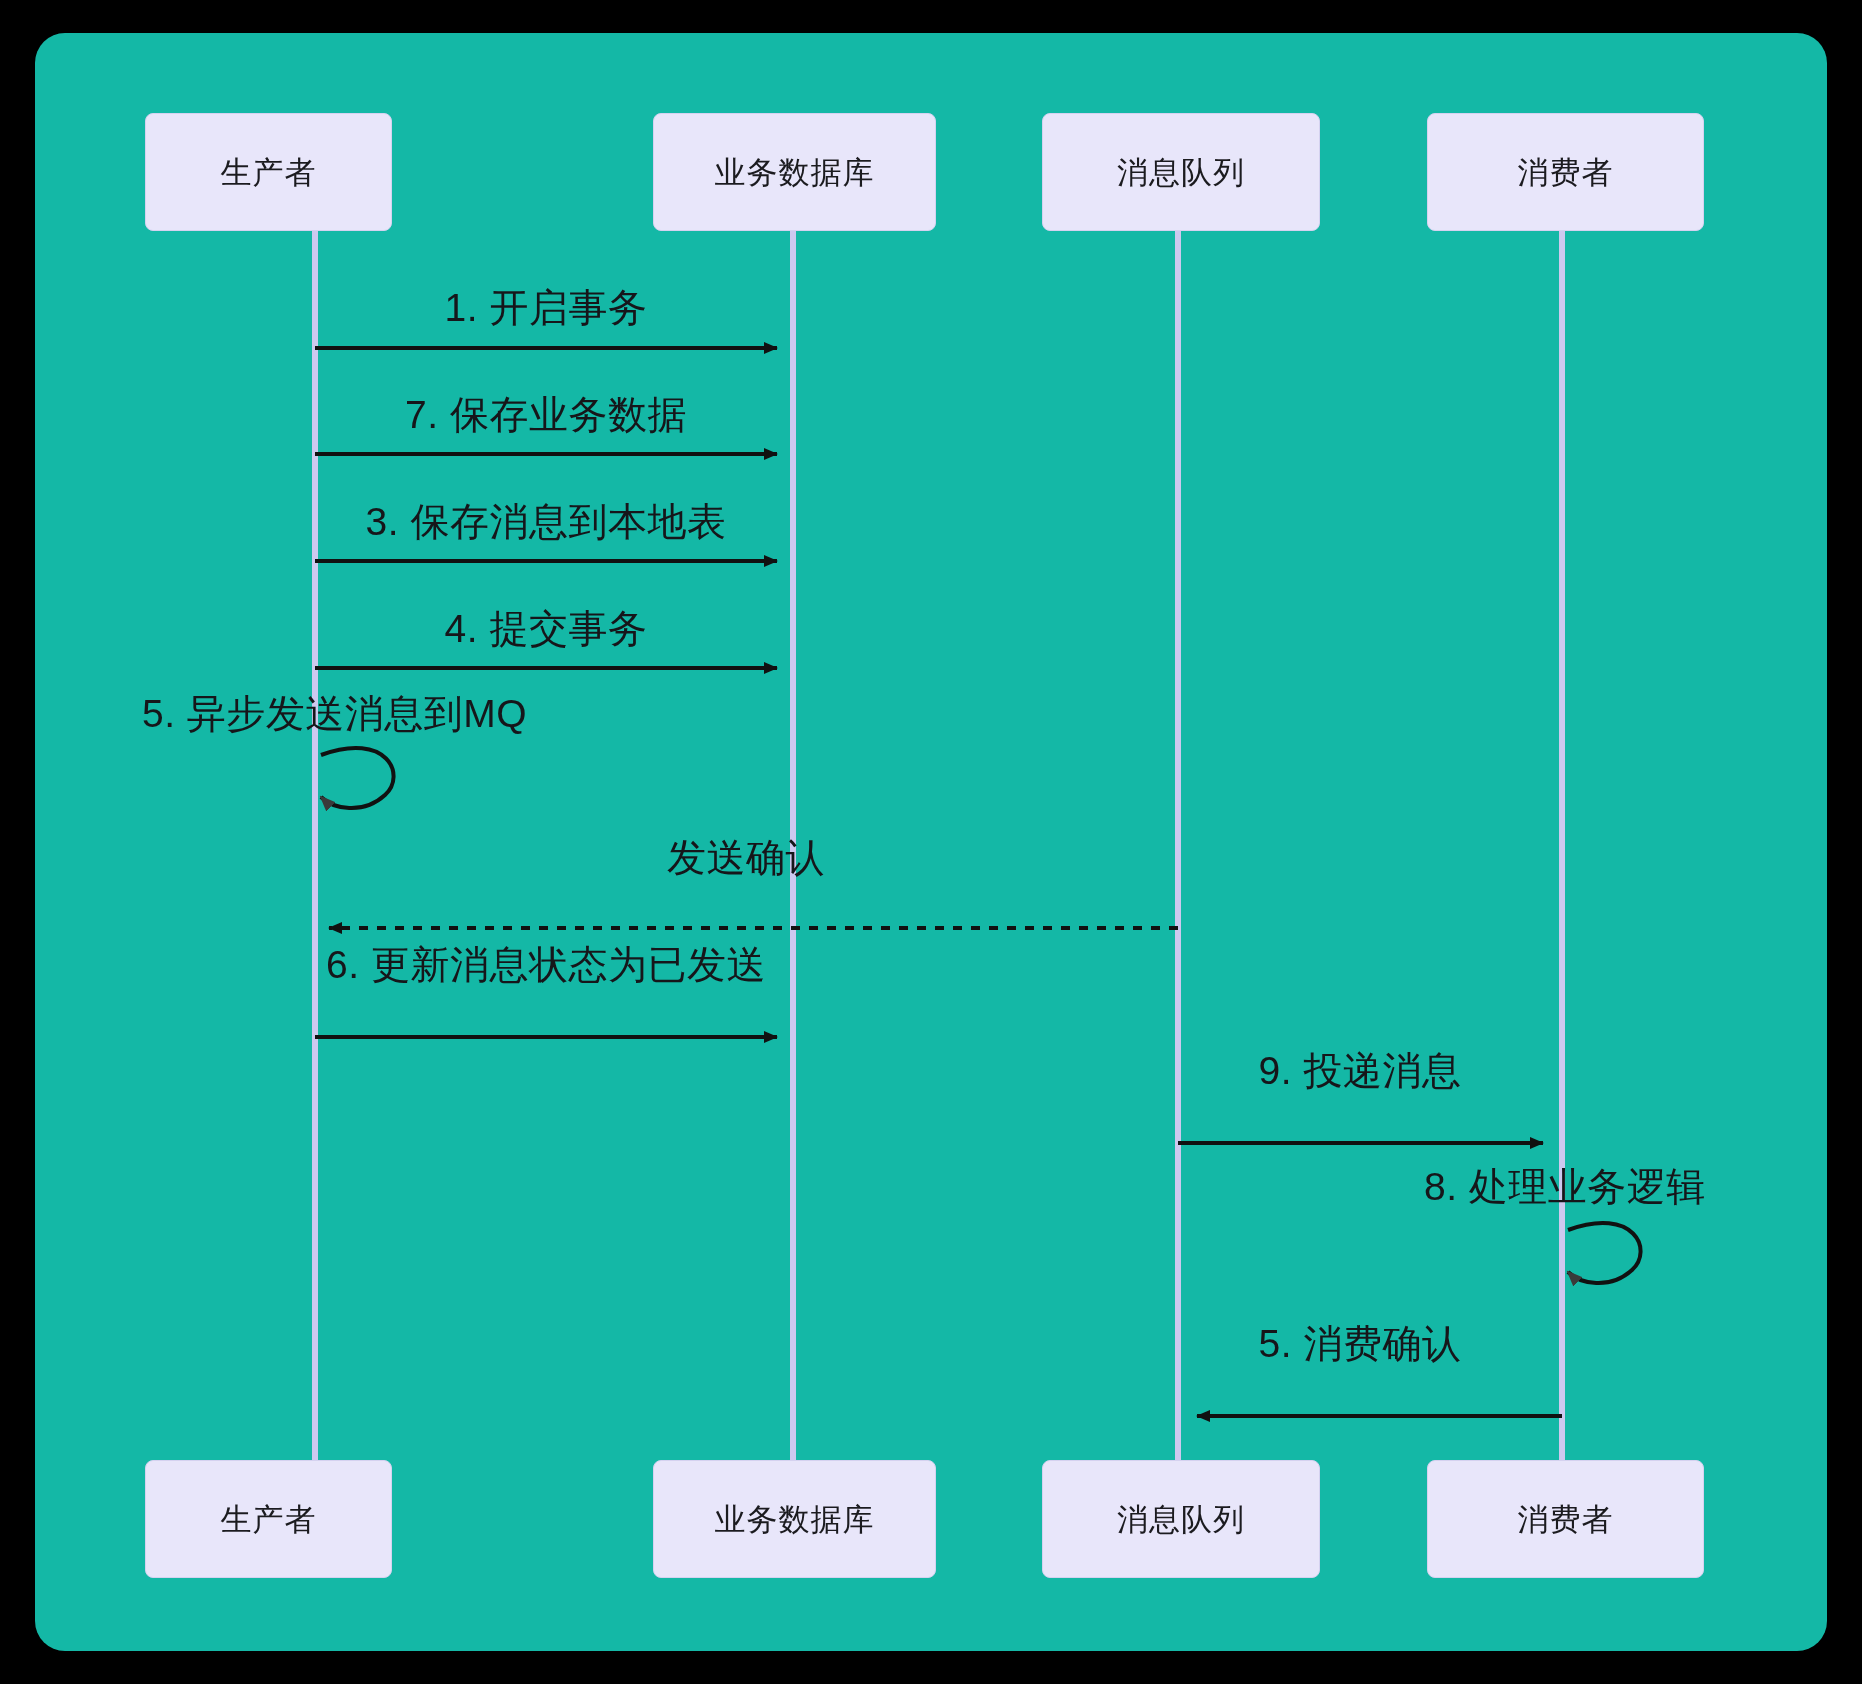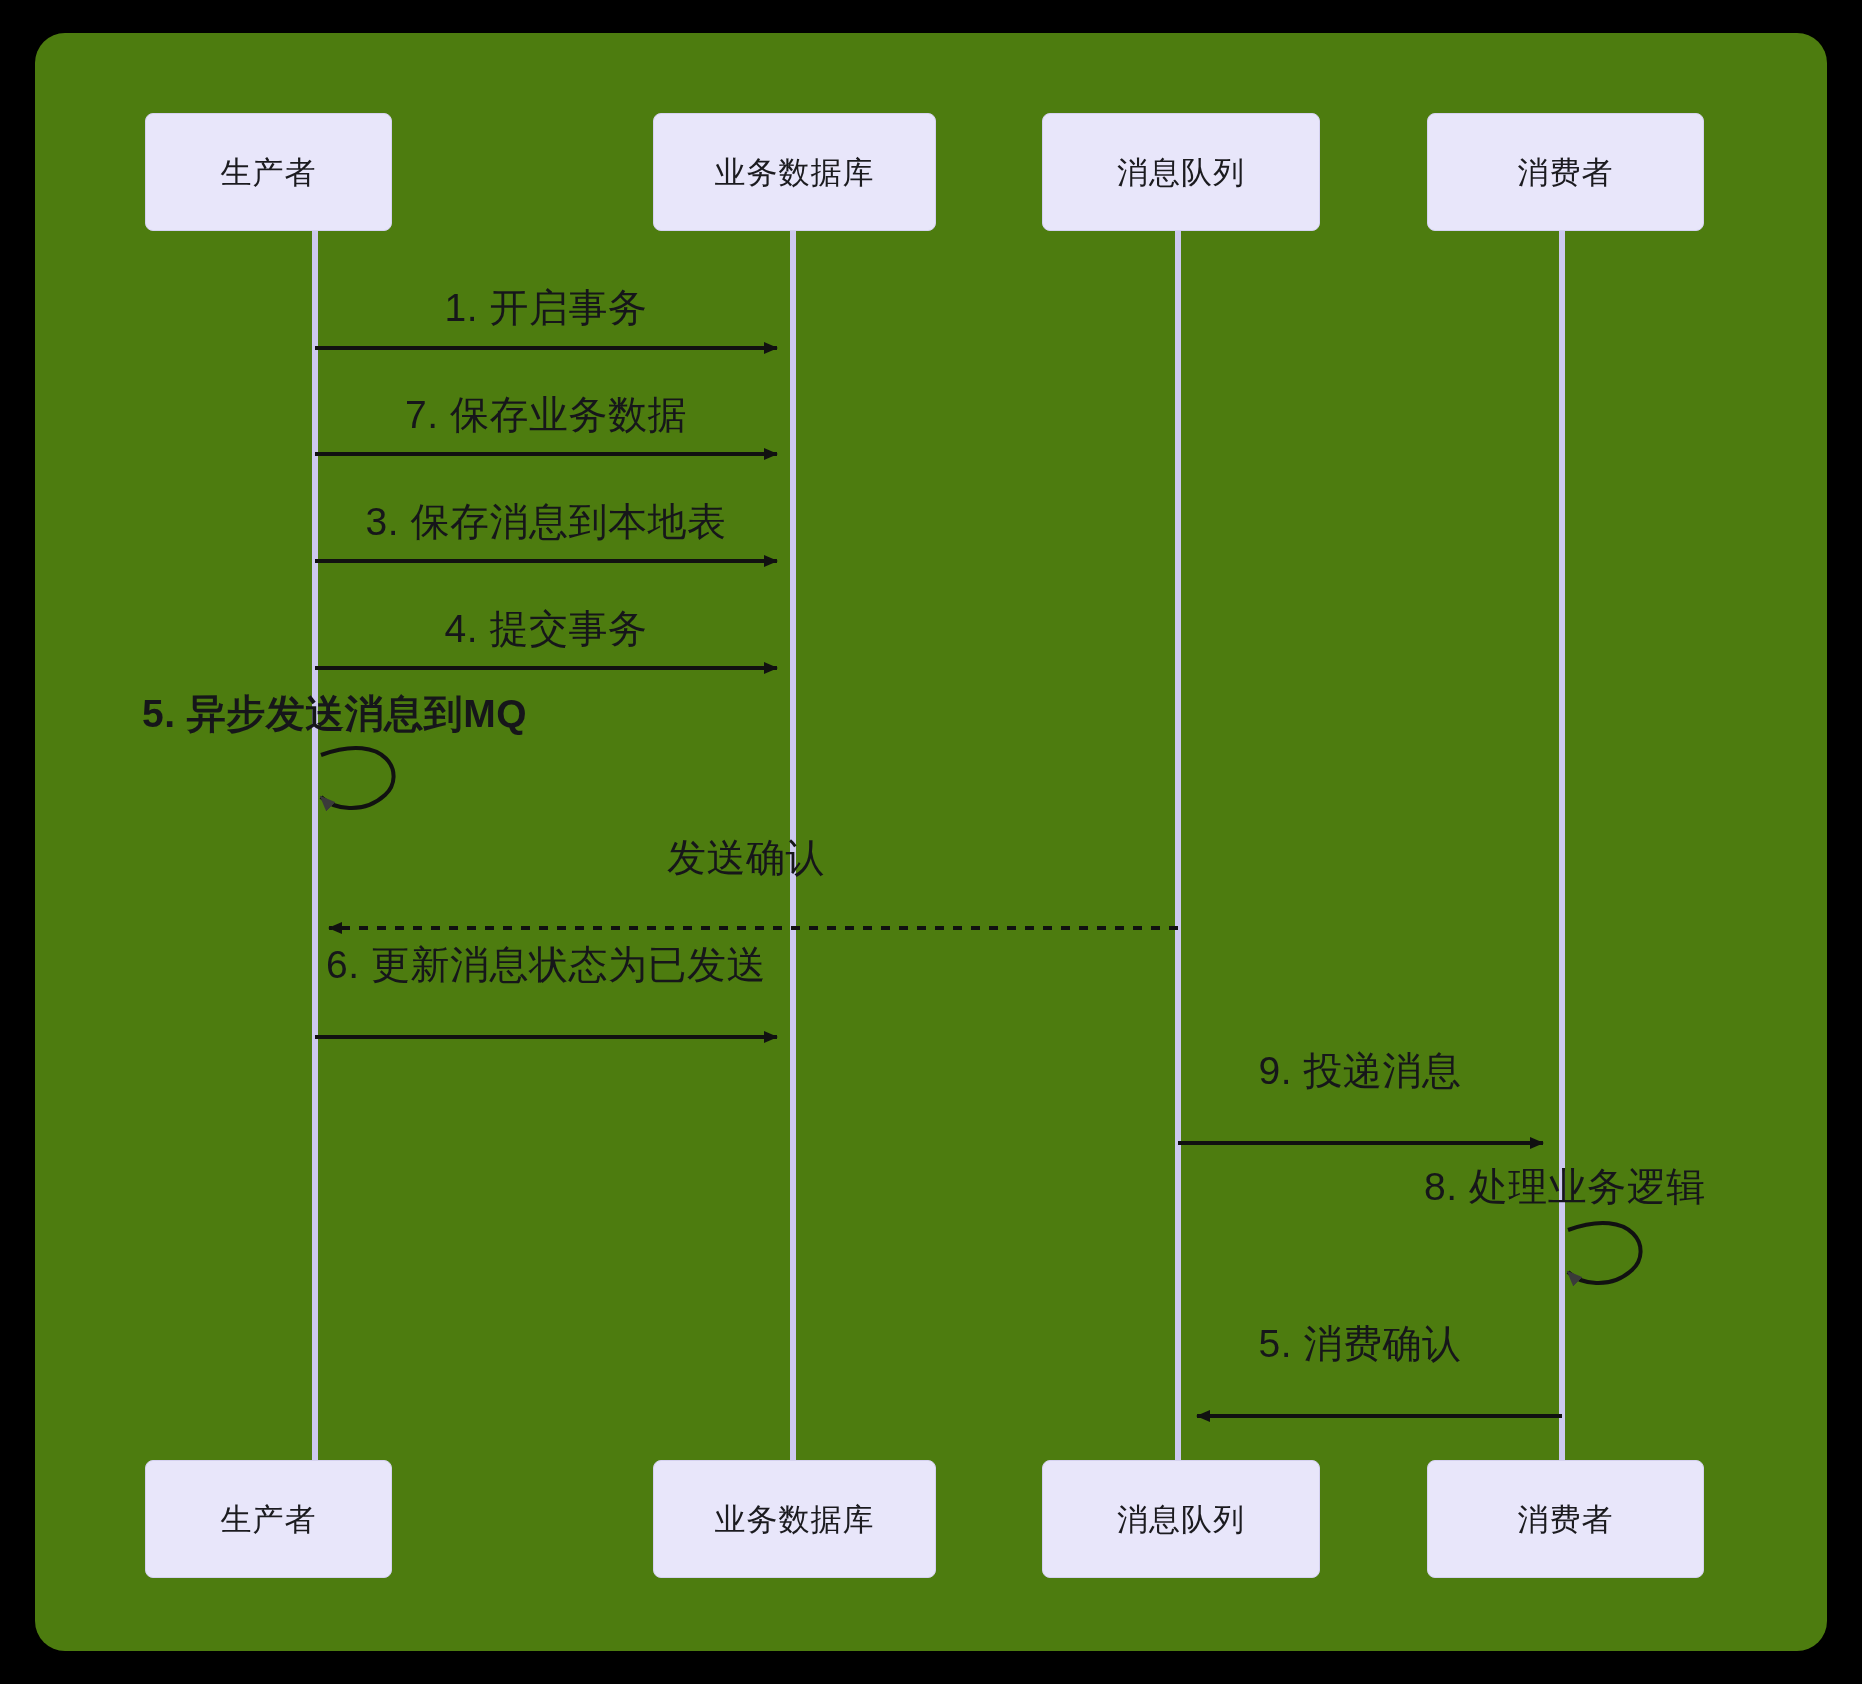--- a/index.html
+++ b/index.html
@@ -18,21 +18,21 @@
     width: 1862px;
     height: 1684px;
     background: #000000;
   }
   #canvas {
     position: absolute;
     left: 35px;
     top: 33px;
     width: 1792px;
     height: 1618px;
-    background: #4d7c0f;
+    background: #14b8a6;
     border-radius: 30px;
     overflow: hidden;
   }
   #svg-layer {
     position: absolute;
     left: 0;
     top: 0;
     width: 1792px;
     height: 1618px;
   }
@@ -134,21 +134,21 @@
       <span class="participant-label">消息队列</span>
     </div>
     <div class="participant-box" style="left:1392px; top:1427px; width:277px; height:118px;">
       <span class="participant-label">消费者</span>
     </div>
 
     <div class="msg-label" style="left:511px; top:255px;">1. 开启事务</div>
     <div class="msg-label" style="left:511px; top:362px;">7. 保存业务数据</div>
     <div class="msg-label" style="left:511px; top:469px;">3. 保存消息到本地表</div>
     <div class="msg-label" style="left:511px; top:576px;">4. 提交事务</div>
-    <div class="msg-label left-anchor" style="left:107px; top:661px;font-weight:bold;">5. 异步发送消息到MQ</div>
+    <div class="msg-label left-anchor" style="left:107px; top:661px;">5. 异步发送消息到MQ</div>
     <div class="msg-label" style="left:711px; top:805px;">发送确认</div>
     <div class="msg-label" style="left:511px; top:912px;">6. 更新消息状态为已发送</div>
     <div class="msg-label" style="left:1325px; top:1018px;">9. 投递消息</div>
     <div class="msg-label left-anchor" style="left:1389px; top:1134px;">8. 处理业务逻辑</div>
     <div class="msg-label" style="left:1325px; top:1291px;">5. 消费确认</div>
 
   </div>
 </div>
 
 </body></html>

